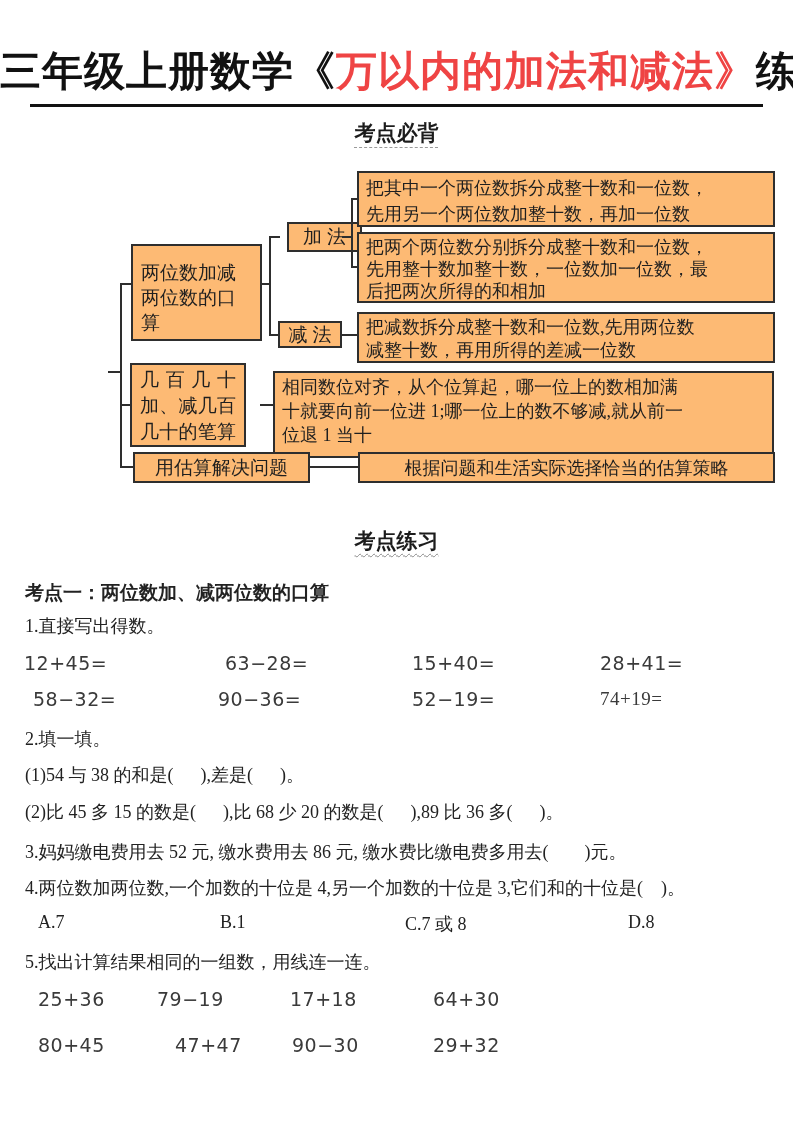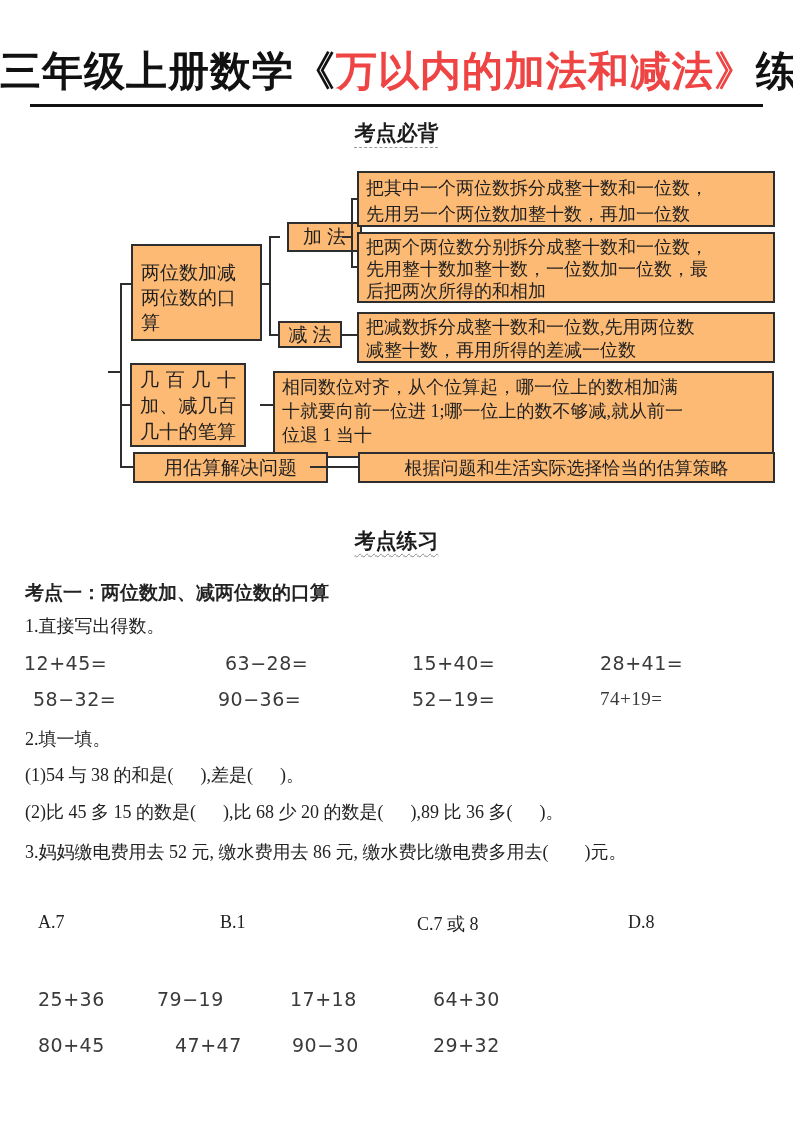--- a/index.html
+++ b/index.html
@@ -46,21 +46,21 @@
 先用整十数加整十数，一位数加一位数，最
 后把两次所得的和相加</div>
   <div class="box" style="left:357px;top:312px;width:418px;height:51px;font-size:18px;line-height:23px;padding:2px 7px;">把减数拆分成整十数和一位数,先用两位数
 减整十数，再用所得的差减一位数</div>
   <div class="box jst" style="left:130px;top:363px;width:116px;height:84px;font-size:19px;line-height:26px;padding:2px 8px;">几 百 几 十
 加、减几百
 几十的笔算</div>
   <div class="box" style="left:273px;top:371px;width:501px;height:87px;font-size:18px;line-height:24px;padding:2px 7px;">相同数位对齐，从个位算起，哪一位上的数相加满
 十就要向前一位进 1;哪一位上的数不够减,就从前一
 位退 1 当十</div>
-  <div class="box ctr" style="left:133px;top:452px;width:195px;height:31px;font-size:19px;">用估算解决问题</div>
+  <div class="box ctr" style="left:133px;top:452px;width:177px;height:31px;font-size:19px;">用估算解决问题</div>
   <div class="box ctr" style="left:358px;top:452px;width:417px;height:31px;font-size:18px;">根据问题和生活实际选择恰当的估算策略</div>
 
   <div class="line" style="left:108px;top:371px;width:13px;height:2px;"></div>
   <div class="line" style="left:120px;top:283px;width:2px;height:185px;"></div>
   <div class="line" style="left:120px;top:283px;width:12px;height:2px;"></div>
   <div class="line" style="left:120px;top:404px;width:11px;height:2px;"></div>
   <div class="line" style="left:120px;top:466px;width:14px;height:2px;"></div>
   <div class="line" style="left:262px;top:283px;width:9px;height:2px;"></div>
   <div class="line" style="left:269px;top:236px;width:2px;height:100px;"></div>
   <div class="line" style="left:269px;top:236px;width:11px;height:2px;"></div>
@@ -86,26 +86,28 @@
 
   <span class="eq" style="left:33px;top:688px;">58−32=</span>
   <span class="eq" style="left:218px;top:688px;">90−36=</span>
   <span class="eq" style="left:412px;top:688px;">52−19=</span>
   <span class="eq" style="left:600px;top:688px;font-family:Liberation Serif, serif;">74+19=</span>
 
   <div class="tline" style="left:25px;top:727px;">2.填一填。</div>
   <div class="tline" style="left:25px;top:763px;">(1)54 与 38 的和是(      ),差是(      )。</div>
   <div class="tline" style="left:25px;top:800px;">(2)比 45 多 15 的数是(      ),比 68 少 20 的数是(      ),89 比 36 多(      )。</div>
   <div class="tline" style="left:25px;top:840px;">3.妈妈缴电费用去 52 元, 缴水费用去 86 元, 缴水费比缴电费多用去(        )元。</div>
+  <div class="tline" style="left:25px;top:876px;">4.两位数加两位数,一个加数的十位是 4,另一个加数的十位是 3,它们和的十位是(    )。</div>
 
   <span class="tline" style="left:38px;top:912px;">A.7</span>
   <span class="tline" style="left:220px;top:912px;">B.1</span>
-  <span class="tline" style="left:405px;top:912px;margin-left:12px;">C.7 或 8</span>
+  <span class="tline" style="left:405px;top:912px;">C.7 或 8</span>
   <span class="tline" style="left:628px;top:912px;">D.8</span>
 
+  <div class="tline" style="left:25px;top:950px;">5.找出计算结果相同的一组数，用线连一连。</div>
 
   <span class="eq" style="left:38px;top:988px;">25+36</span>
   <span class="eq" style="left:157px;top:988px;">79−19</span>
   <span class="eq" style="left:290px;top:988px;">17+18</span>
   <span class="eq" style="left:433px;top:988px;">64+30</span>
 
   <span class="eq" style="left:38px;top:1034px;">80+45</span>
   <span class="eq" style="left:175px;top:1034px;">47+47</span>
   <span class="eq" style="left:292px;top:1034px;">90−30</span>
   <span class="eq" style="left:433px;top:1034px;">29+32</span>

